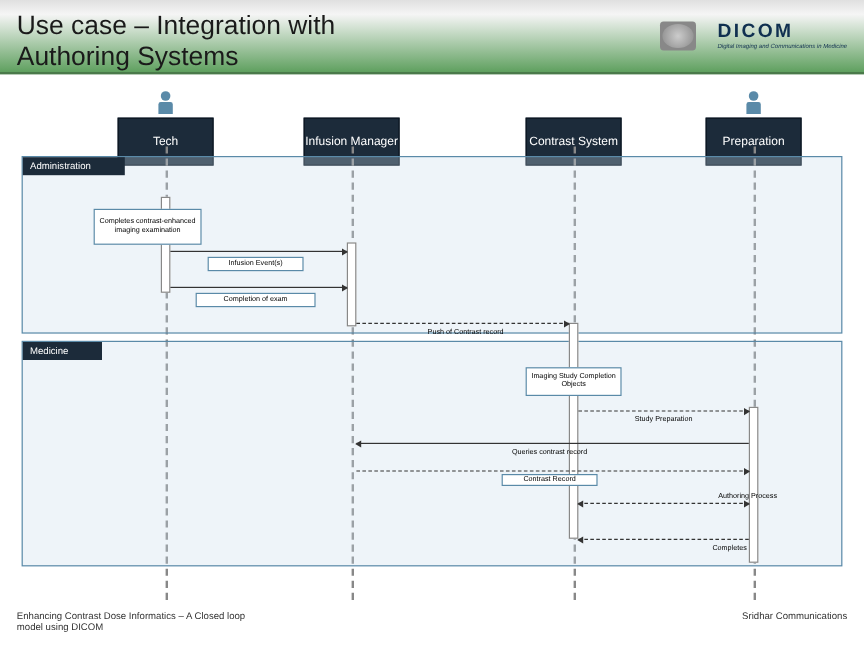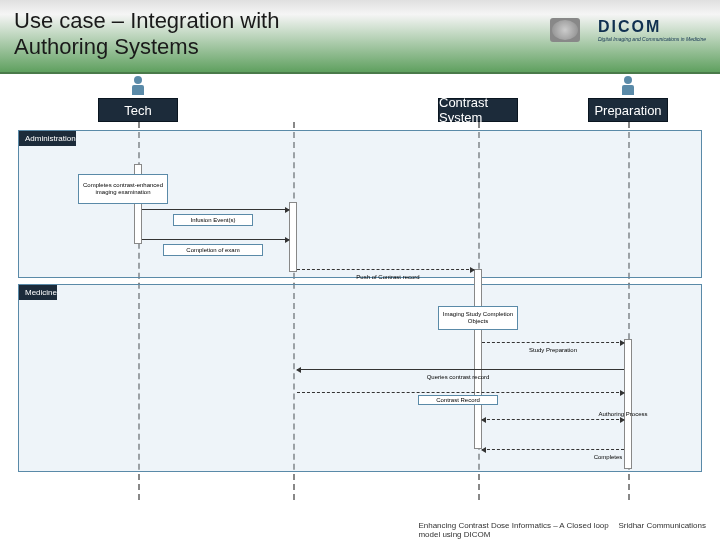--- a/index.html
+++ b/index.html
@@ -1,49 +1,49 @@
 <!DOCTYPE html>
 <html><head>
 <meta charset="utf-8">
 <style>
   * { box-sizing: border-box; margin: 0; padding: 0; }
   body { width: 720px; height: 540px; font-family: Arial, sans-serif; background: #fff; overflow: hidden; position: relative; }
 
-  .header { height: 74px; background: linear-gradient(to bottom, #e0e0e0 0%, #f5f5f5 20%, #5fa05f 100%); position: relative; padding: 8px 14px 0 14px; border-bottom: 2px solid #4a7a4a; }
+  .header { height: 62px; background: linear-gradient(to bottom, #e0e0e0 0%, #f5f5f5 20%, #5fa05f 100%); position: relative; padding: 8px 14px 0 14px; border-bottom: 2px solid #4a7a4a; }
   .title { font-size: 22px; color: #1a1a1a; line-height: 1.2; font-weight: 400; }
   .logo { position: absolute; right: 14px; top: 18px; display: flex; align-items: center; gap: 18px; }
   .logo-globe { width: 30px; height: 24px; background: #888; border-radius: 3px; position: relative; }
   .logo-globe::after { content:''; position:absolute; inset:2px; border-radius:50%; background: radial-gradient(circle,#ccc,#888); }
   .logo-text { display: flex; flex-direction: column; }
   .logo-main { font-size: 16px; font-weight: bold; color: #103050; letter-spacing: 2px; }
   .logo-sub { font-size: 5px; color: #103050; font-style: italic; }
 
   .diagram { position: absolute; top: 74px; left: 18px; right: 18px; bottom: 40px; }
 
   .actor { position: absolute; top: 2px; width: 14px; height: 20px; }
   .actor-head { width: 8px; height: 8px; border-radius: 50%; background: #5a8aa8; margin: 0 auto; }
   .actor-body { width: 12px; height: 10px; background: #5a8aa8; border-radius: 2px 2px 0 0; margin: 1px auto 0; }
 
-  .actor-box { position: absolute; top: 24px; height: 24px; background: #1c2b3a; color: #fff; font-size: 13px; display: flex; align-items: center; justify-content: center; border: 1px solid #0a1520; }
+  .actor-box { position: absolute; top: 24px; height: 40px; background: #1c2b3a; color: #fff; font-size: 10px; display: flex; align-items: center; justify-content: center; border: 1px solid #0a1520; }
 
   .lifeline { position: absolute; top: 48px; bottom: 0; width: 0; border-left: 2px dashed #888; }
 
   .phase { position: absolute; left: 0; right: 0; border: 1px solid #5a8aa8; background: rgba(200,220,235,0.3); }
-  .phase-label { position: absolute; left: 0; top: 0; background: #1c2b3a; color: #fff; font-size: 8px; padding: 3px 0 3px 6px; }
+  .phase-label { position: absolute; left: 0; top: 0; background: #1c2b3a; color: #fff; font-size: 8px; padding: 3px 28px 3px 6px; }
 
   .msgbox { position: absolute; background: #fff; border: 1px solid #5a8aa8; font-size: 6px; text-align: center; display: flex; align-items: center; justify-content: center; padding: 1px 2px; line-height: 1.1; }
 
   .arrow { position: absolute; height: 0; border-top: 1px solid #333; }
   .arrow.dashed { border-top-style: dashed; }
   .arrow .head-r { position: absolute; right: -1px; top: -3px; width: 0; height: 0; border-left: 5px solid #333; border-top: 3px solid transparent; border-bottom: 3px solid transparent; }
   .arrow .head-l { position: absolute; left: -1px; top: -3px; width: 0; height: 0; border-right: 5px solid #333; border-top: 3px solid transparent; border-bottom: 3px solid transparent; }
 
   .activation { position: absolute; width: 8px; background: #fff; border: 1px solid #888; }
 
-  .footer { position: absolute; bottom: 0; left: 14px; right: 14px; display: flex; justify-content: flex-end; font-size: 8px; color: #333; }
+  .footer { position: absolute; bottom: 12px; left: 14px; right: 14px; display: flex; justify-content: space-between; font-size: 8px; color: #333; }
   .footer-left { max-width: 200px; line-height: 1.2; }
 </style>
 </head>
 <body>
 
 <div class="header">
   <div class="title">
     <div>Use case – Integration with</div>
     <div>Authoring Systems</div>
   </div>
@@ -61,20 +61,21 @@
   <div class="actor" style="left:113px">
       <div class="actor-head"></div>
       <div class="actor-body"></div>
     </div>
   <div class="actor" style="left:603px">
       <div class="actor-head"></div>
       <div class="actor-body"></div>
     </div>
 
   <div class="actor-box" style="left:80px;width:80px">Tech</div>
+  <div class="actor-box" style="left:235px;width:80px">Infusion Manager</div>
   <div class="actor-box" style="left:420px;width:80px">Contrast System</div>
   <div class="actor-box" style="left:570px;width:80px">Preparation</div>
 
   <div class="lifeline" style="left:120px"></div>
   <div class="lifeline" style="left:275px"></div>
   <div class="lifeline" style="left:460px"></div>
   <div class="lifeline" style="left:610px"></div>
 
   <div class="phase" style="top:56px;height:148px">
     <div class="phase-label">Administration</div>

